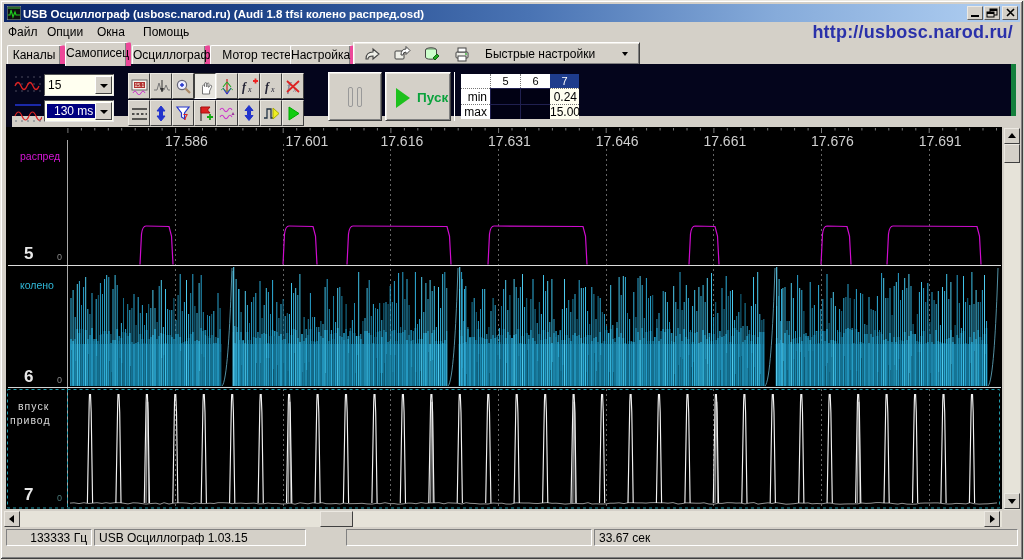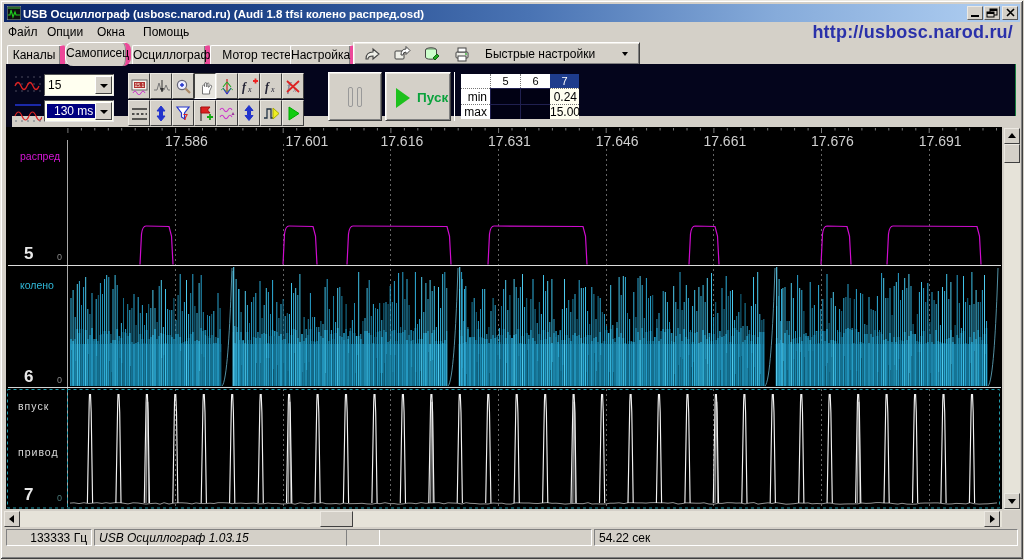--- a/index.html
+++ b/index.html
@@ -16,23 +16,23 @@
   .menubar { left:4px; top:22px; width:1016px; height:20px; background:#d4d0c8; }
   .menuitem { position:absolute; top:3px; font-size:12px; color:#000; }
   .url { position:absolute; top:0px; right:7px; font-size:18px; font-weight:bold; color:#2a31aa;
          letter-spacing:0.2px; }
   .tabrow { left:4px; top:42px; width:1016px; height:22px; background:#d4d0c8; }
   .tab { position:absolute; top:3px; height:20px; background:#d4d0c8;
          border-top:1px solid #fff; border-left:1px solid #fff; border-right:5px solid #ec4899;
          border-top-left-radius:2px; border-top-right-radius:2px;
          font-size:12px; text-align:center; line-height:18px; color:#000;
          box-shadow: inset -1px 0 0 #808080; }
-  .tab.active { top:0px; height:24px; z-index:3; line-height:20px;border-radius:8px; }
+  .tab.active { top:0px; height:24px; z-index:3; line-height:20px; }
   .ctrl { left:10px; top:64px; width:1006px; height:52px; background:#04051c;
-          border-right:1px solid #15803d; }
+          border-right:5px solid #15803d; }
   .tbtn { position:absolute; width:22px; height:26px; background:#d4d0c8;
           border-top:1px solid #ece9e2; border-left:1px solid #ece9e2;
           border-right:1px solid #404040; border-bottom:1px solid #404040; }
   .combo { position:absolute; height:22px; background:#fffff0;
            border:1px solid #565656; border-right-color:#e8e8e8; border-bottom-color:#e8e8e8; }
   .combo .txt { position:absolute; left:3px; top:3px; font-size:12px; color:#000; }
   .cbtn { position:absolute; right:1px; top:1px; width:17px; height:18px; background:#d4d0c8;
           border-top:1px solid #fff; border-left:1px solid #fff;
           border-right:1px solid #404040; border-bottom:1px solid #404040; }
   .arr-dn { position:absolute; left:4px; top:7px; width:0; height:0;
@@ -1430,21 +1430,21 @@
   <span class="tlabel" style="left:718.8px;">17.661</span>
   <span class="tlabel" style="left:826.4px;">17.676</span>
   <span class="tlabel" style="left:934.1px;">17.691</span>
   <span class="chlabel" style="left:14px;top:23px;color:#d816d8;">распред</span>
   <span class="chnum" style="left:18px;top:117px;">5</span>
   <span class="zero" style="left:51px;top:125px;">0</span>
   <span class="chlabel" style="left:14px;top:152px;color:#30b8d8;">колено</span>
   <span class="chnum" style="left:18px;top:240px;">6</span>
   <span class="zero" style="left:51px;top:248px;">0</span>
   <span class="chlabel" style="left:12px;top:273px;color:#d8d8d8;letter-spacing:1px;">впуск</span>
-  <span class="chlabel" style="left:12px;top:287px;color:#d8d8d8;letter-spacing:1px;margin-top:32px;">привод</span>
+  <span class="chlabel" style="left:4px;top:287px;color:#d8d8d8;letter-spacing:1px;">привод</span>
   <span class="chnum" style="left:18px;top:358px;">7</span>
   <span class="zero" style="left:51px;top:366px;color:#4a7a7a;">0</span>
 </div>
 
 <div class="abs sb sbtrack" style="left:1004px;top:128px;width:16px;height:382px;">
   <div class="sbbtn" style="left:0;top:0;">
       <svg width="14" height="14">
         <path d="M7,4 L11,9 L3,9 Z" fill="#000"></path>
       </svg>
     </div>
@@ -1466,16 +1466,16 @@
   <div class="sbbtn" style="left:980px;top:0;">
       <svg width="14" height="14">
         <path d="M10,7 L5,3 L5,11 Z" fill="#000"></path>
       </svg>
     </div>
 </div>
 <div class="abs" style="left:1002px;top:511px;width:18px;height:16px;background:#d4d0c8;"></div>
 
 <div class="abs statusbar">
   <div class="sec" style="left:2px;width:86px;text-align:right;padding-right:4px;">133333  Гц</div>
-  <div class="sec" style="left:90px;width:286px;padding-left:4px;font-style:italic;">USB Осциллограф 1.03.15</div>
+  <div class="sec" style="left:90px;width:212px;padding-left:4px;">USB Осциллограф 1.03.15</div>
   <div class="sec" style="left:342px;width:246px;"></div>
-  <div class="sec" style="left:590px;width:424px;padding-left:4px;">54.22 сек</div>
+  <div class="sec" style="left:590px;width:424px;padding-left:4px;">33.67 сек</div>
 </div>
 
 </body></html>

